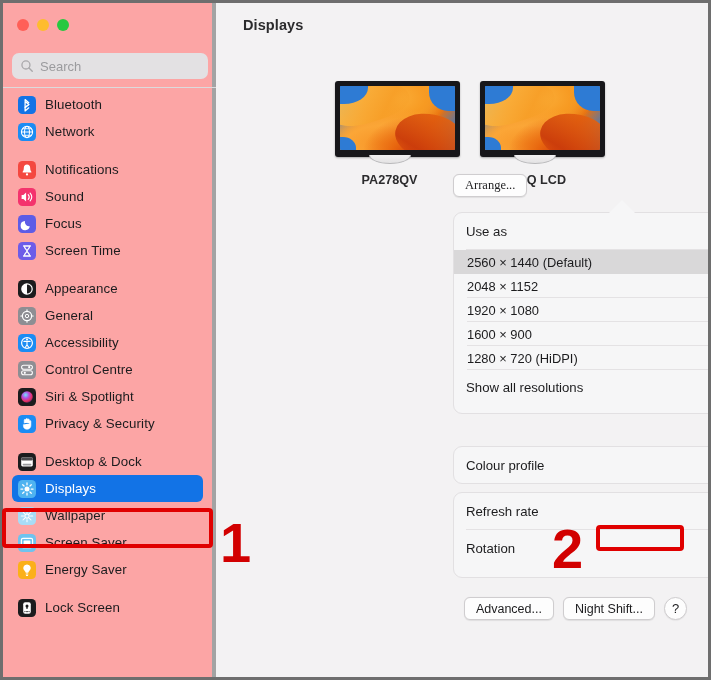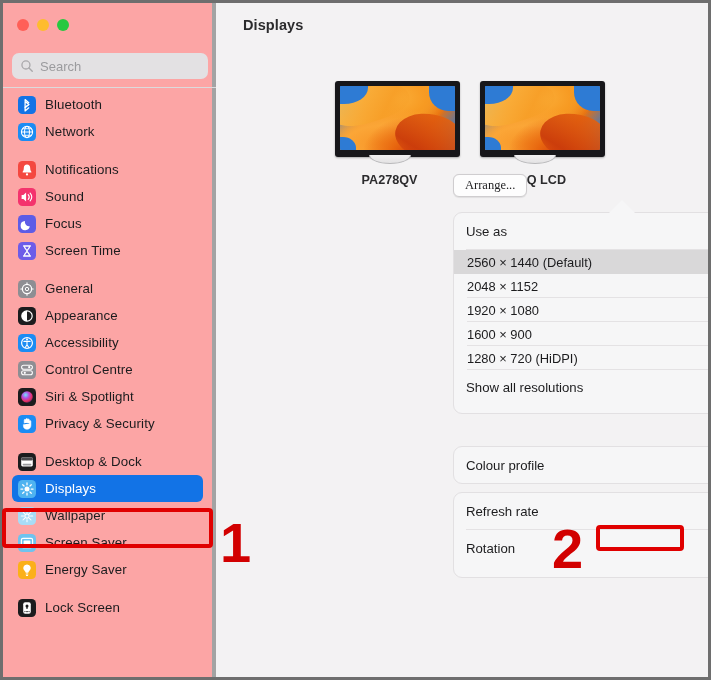--- a/index.html
+++ b/index.html
@@ -337,37 +337,37 @@
               <path d="M5.6 4h6.8M5.6 14h6.8" stroke="#fff" stroke-width="1.3" stroke-linecap="round"></path>
               <path d="M6.4 4.3c0 2.4 2.6 3.4 2.6 4.7s-2.6 2.3-2.6 4.7M11.6 4.3c0 2.4-2.6 3.4-2.6 4.7s2.6 2.3 2.6 4.7" fill="none" stroke="#fff" stroke-width="1.3"></path>
             </svg>
         </span>
         <span class="label">Screen Time</span>
       </div>
 
       <div class="nav-gap"></div>
 
       <div class="nav-item">
+        <span class="sicon" style="background:#1c1c1e;">
+          <svg viewBox="0 0 18 18" width="18" height="18">
+              <circle cx="9" cy="9" r="5.2" fill="none" stroke="#fff" stroke-width="1.2"></circle>
+              <path d="M9 3.8A5.2 5.2 0 009 14.2z" fill="#fff"></path>
+            </svg>
+        </span>
+        <span class="label">Appearance</span>
+      </div>
+      <div class="nav-item">
         <span class="sicon" style="background:#8e8e93;">
           <svg viewBox="0 0 18 18" width="18" height="18">
               <circle cx="9" cy="9" r="4.6" fill="none" stroke="#fff" stroke-width="1.2"></circle>
               <circle cx="9" cy="9" r="1.7" fill="none" stroke="#fff" stroke-width="1"></circle>
               <path d="M9 4.4V2.8M9 15.2v-1.6M4.4 9H2.8M15.2 9h-1.6" stroke="#fff" stroke-width="1.1" stroke-linecap="round"></path>
             </svg>
         </span>
         <span class="label">General</span>
-      </div>
-      <div class="nav-item">
-        <span class="sicon" style="background:#1c1c1e;">
-          <svg viewBox="0 0 18 18" width="18" height="18">
-              <circle cx="9" cy="9" r="5.2" fill="none" stroke="#fff" stroke-width="1.2"></circle>
-              <path d="M9 3.8A5.2 5.2 0 009 14.2z" fill="#fff"></path>
-            </svg>
-        </span>
-        <span class="label">Appearance</span>
       </div>
       <div class="nav-item">
         <span class="sicon" style="background:#1b8cf3;">
           <svg viewBox="0 0 18 18" width="18" height="18">
               <circle cx="9" cy="9" r="5.4" fill="none" stroke="#fff" stroke-width="1.2"></circle>
               <circle cx="9" cy="5.6" r="1" fill="#fff"></circle>
               <path d="M5.9 7.4h6.2M9 7.7v3.1M9 10.8l-1.6 2.5M9 10.8l1.6 2.5" stroke="#fff" stroke-width="1.1" stroke-linecap="round" fill="none"></path>
             </svg>
         </span>
         <span class="label">Accessibility</span>
@@ -572,20 +572,25 @@
       <div class="row">
         <span class="row-label">Refresh rate</span>
         <span class="row-sep"></span>
       </div>
       <div class="row">
         <span class="row-label">Rotation</span>
 
       </div>
     </div>
 
+    <div id="bottom-buttons">
+      <div class="pill">Advanced...</div>
+      <div class="pill">Night Shift...</div>
+      <div class="pill help">?</div>
+    </div>
 
   </div>
 </div>
 
 <div class="anno-box" id="anno-box-1"></div>
 <div class="anno-num" id="anno-num-1">1</div>
 <div class="anno-box" id="anno-box-2"></div>
 <div class="anno-num" id="anno-num-2">2</div>
 
 </body></html>

